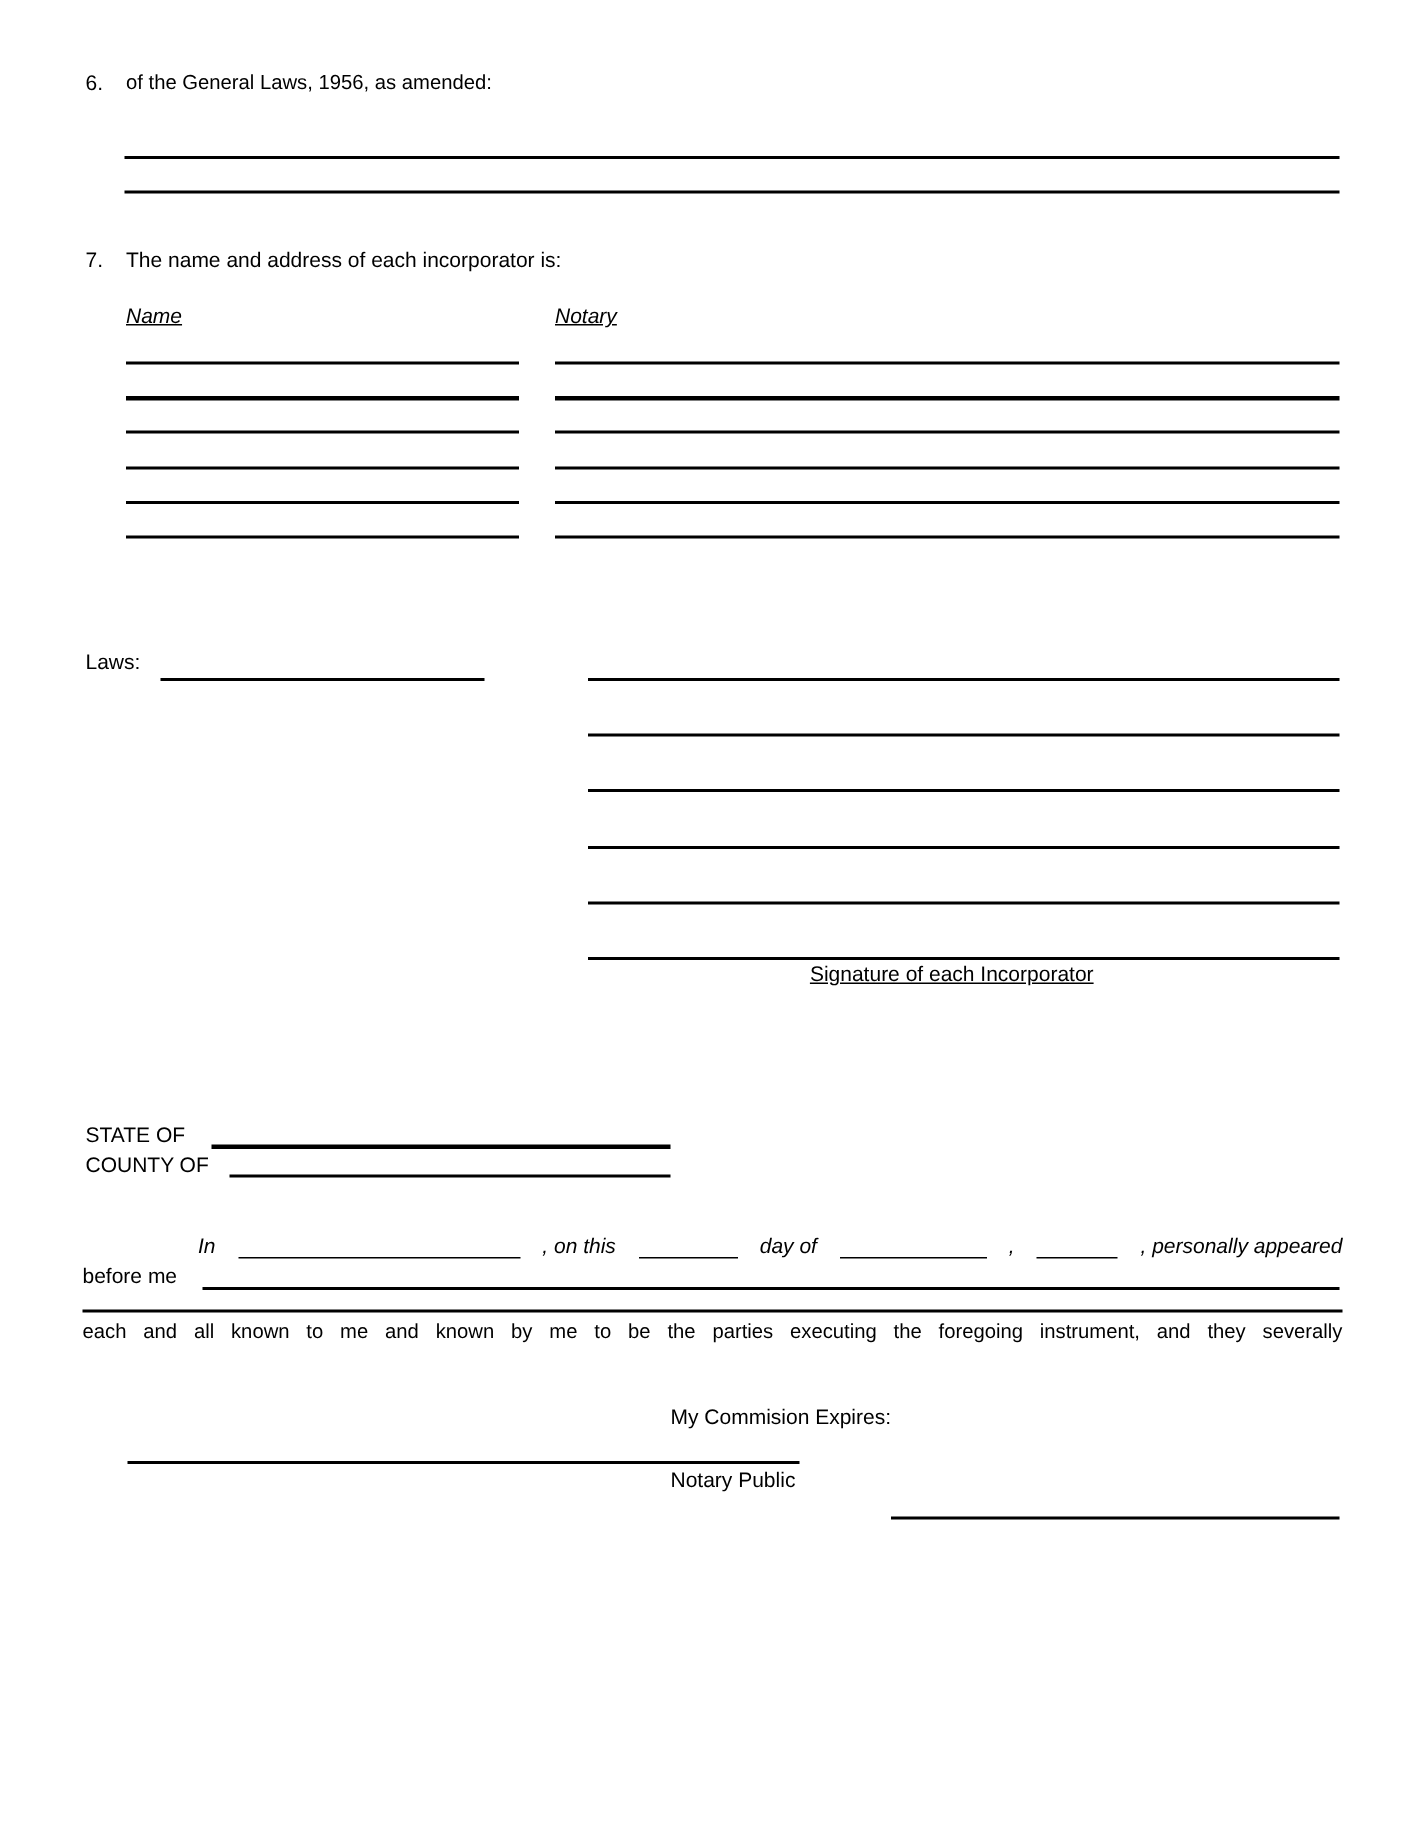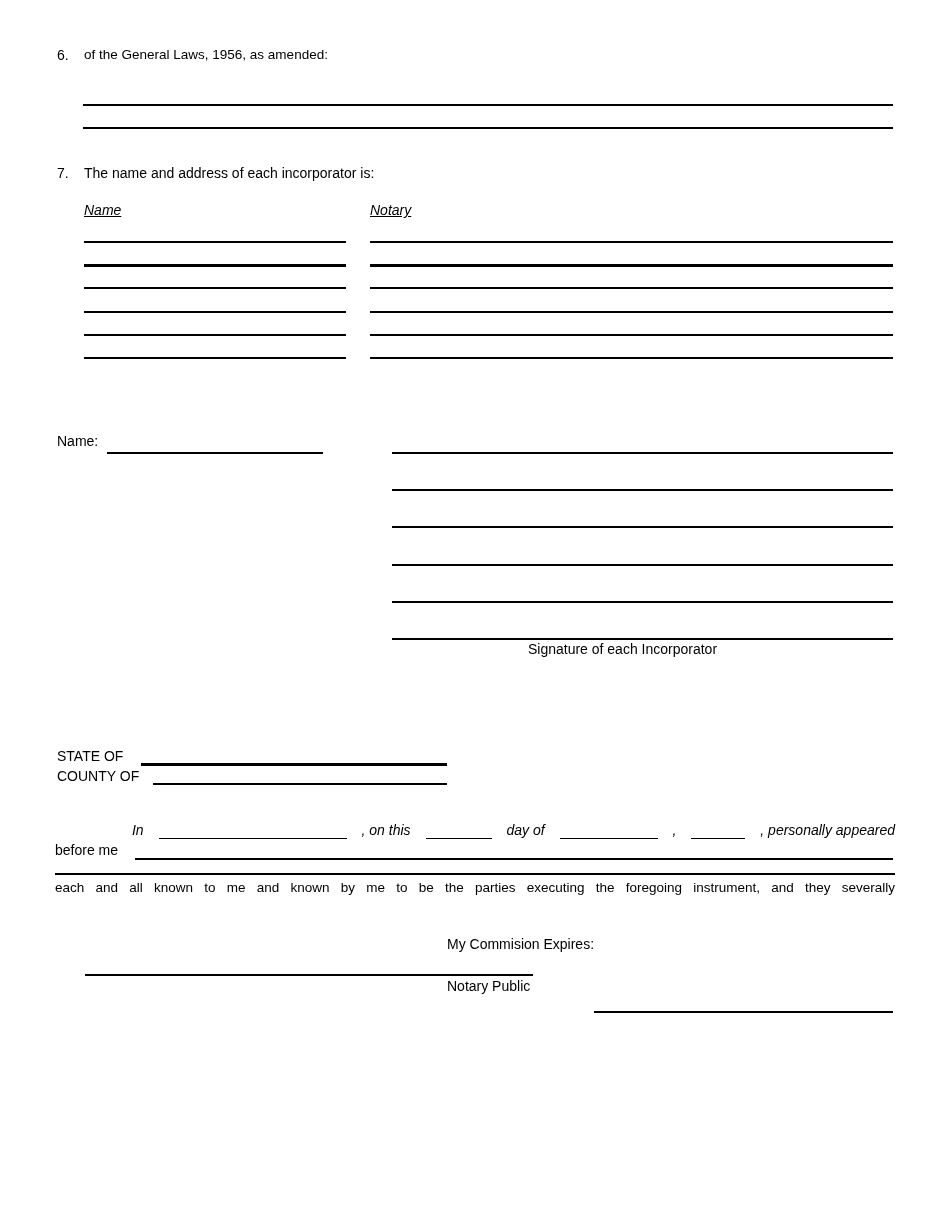--- a/index.html
+++ b/index.html
@@ -71,32 +71,32 @@
       <div class="rule" style="left: 84px; top: 287px; width: 262px;"></div>
       <div class="rule" style="left: 370px; top: 287px; width: 523px;"></div>
       <div class="rule" style="left: 84px; top: 311px; width: 262px;"></div>
       <div class="rule" style="left: 370px; top: 311px; width: 523px;"></div>
       <div class="rule" style="left: 84px; top: 334px; width: 262px;"></div>
       <div class="rule" style="left: 370px; top: 334px; width: 523px;"></div>
       <div class="rule" style="left: 84px; top: 357px; width: 262px;"></div>
       <div class="rule" style="left: 370px; top: 357px; width: 523px;"></div>
     </div>
 
-  <div class="abs" style="left:57px; top:433px;">Name:</div>
+  <div class="abs" style="left:57px; top:433px;">Laws:</div>
   <div class="rule" style="left:107px; top:452px; width:216px;"></div>
 
   <div id="signature-lines">
       <div class="rule" style="left: 392px; top: 452px; width: 501px;"></div>
       <div class="rule" style="left: 392px; top: 489px; width: 501px;"></div>
       <div class="rule" style="left: 392px; top: 526px; width: 501px;"></div>
       <div class="rule" style="left: 392px; top: 564px; width: 501px;"></div>
       <div class="rule" style="left: 392px; top: 601px; width: 501px;"></div>
       <div class="rule" style="left: 392px; top: 638px; width: 501px;"></div>
     </div>
-  <div class="abs center" style="left:372px; top:641px; width:501px;">Signature of each Incorporator</div>
+  <div class="abs center" style="left:384px; top:641px; width:501px;text-decoration:underline;">Signature of each Incorporator</div>
 
   <div class="abs" style="left:57px; top:748px;">STATE OF</div>
   <div class="rule heavy" style="left:141px; top:763px; width:306px;"></div>
   <div class="abs" style="left:57px; top:768px;text-align:center;">COUNTY OF</div>
   <div class="rule" style="left:153px; top:783px; width:294px;"></div>
 
   <div class="abs fillrow" style="left:55px; top:822px; width:840px; height:17px;">
     <span class="spacer" style="width:62px;"></span>
     <span>In</span>
     <span class="blank" style="width:188px;"></span>

